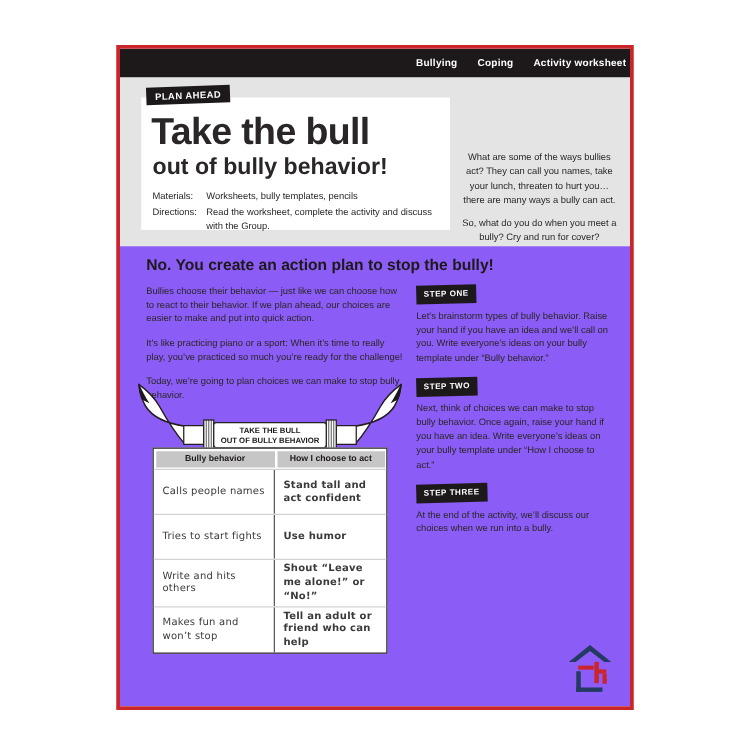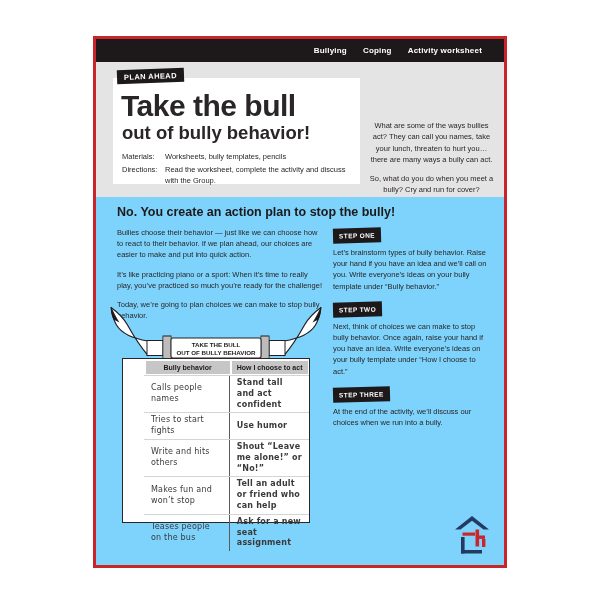--- a/index.html
+++ b/index.html
@@ -8,57 +8,57 @@
     font-family:"Liberation Sans", sans-serif;color:#2a2627;
     -webkit-font-smoothing:antialiased;
   }
   .page{
     position:absolute;left:93px;top:36px;width:414px;height:532px;
     border:3px solid #c9252b;background:#ffffff;box-sizing:border-box;overflow:hidden;
   }
   
   .topbar{
     height:23px;background:#1d191a;display:flex;align-items:center;
-    justify-content:flex-end;gap:16px;padding-right:22px;
+    justify-content:flex-end;gap:16px;padding-right:3px;
   }
   .topbar .nav-item{color:#fff;font-size:8px;font-weight:bold;letter-spacing:.2px;}
   
   .hero{height:135px;background:#e5e4e4;position:relative;}
   .hero-card{position:absolute;left:17px;top:16px;width:247px;height:106px;background:#ffffff;}
   .plan-tag{
     position:absolute;left:4px;top:-9px;background:#1d191a;color:#fff;
     font-size:7.5px;font-weight:bold;letter-spacing:.4px;padding:2.5px 7px;
     transform:rotate(-2deg);
   }
   .hero-title{margin:13px 0 0 8px;font-size:30px;font-weight:600;color:#2a2627;letter-spacing:-.5px;line-height:1;}
   .hero-subtitle{margin:3px 0 0 9px;font-size:18.5px;font-weight:600;color:#2a2627;line-height:1;}
   .meta{margin:9px 0 0 9px;font-size:7.5px;line-height:1.4;}
   .meta-row{display:flex;margin-bottom:3px;}
   .meta-label{width:43px;flex:none;}
   .meta-value{width:185px;}
   .hero-intro{position:absolute;left:272px;top:58px;width:127px;font-size:7.5px;line-height:1.5;}
   .hero-intro p{margin:0 0 8px 0;text-align:center;}
   
-  .main{position:relative;height:368px;background:#7dd3fc;}
+  .main{position:relative;height:368px;background:#8b5cf6;}
   .main-heading{position:absolute;left:21px;top:8px;font-size:12.5px;font-weight:bold;color:#1d191a;}
   .left-col{position:absolute;left:21px;top:31px;width:206px;font-size:7.5px;line-height:1.45;}
   .left-col p{margin:0 0 9px 0;}
   .right-col{position:absolute;left:237px;top:31px;width:158px;font-size:7.5px;line-height:1.5;}
   .step-tag{
     display:inline-block;background:#1d191a;color:#fff;font-size:6.5px;font-weight:bold;
     letter-spacing:.4px;padding:2.5px 6px;transform:rotate(-1.5deg);margin-bottom:4px;
   }
   .step-text{margin:0 0 10px 0;}
   
   .bull-svg{position:absolute;left:9px;top:106px;}
   
   .bully-table{
     position:absolute;left:26px;top:161px;width:188px;height:165px;
     border:1px solid #2a2627;background:#fff;box-sizing:border-box;
-    display:flex;flex-direction:column;padding-left:21px;
+    display:flex;flex-direction:column;
   }
   .thead{display:flex;gap:2px;padding:1.5px;height:13px;flex:none;}
   .th{
     background:#c7c6c6;font-size:7px;font-weight:bold;color:#1d191a;
     display:flex;align-items:center;justify-content:center;
   }
   .th.c1{width:52%;}
   .th.c2{width:48%;flex:1;}
   .trow{display:flex;flex:1;border-top:1px solid #d4d4d4;}
   .trow:first-of-type{border-top:none;}
@@ -170,24 +170,20 @@
         <div class="td c2">Use humor</div>
       </div>
       <div class="trow">
         <div class="td c1">Write and hits others</div>
         <div class="td c2">Shout “Leave me alone!” or “No!”</div>
       </div>
       <div class="trow">
         <div class="td c1">Makes fun and won’t stop</div>
         <div class="td c2">Tell an adult or friend who can help</div>
       </div>
-      <div class="trow">
-        <div class="td c1">Teases people on the bus</div>
-        <div class="td c2">Ask for a new seat assignment</div>
-      </div>
     </div>
 
     <svg class="logo" width="34" height="40" viewBox="0 0 34 40">
       <polygon points="17,0 34,13.5 28.5,13.5 17,4.8 5.5,13.5 0,13.5" fill="#233a63"></polygon>
       <rect x="7.5" y="16.5" width="12.5" height="3.2" fill="#c9252b"></rect>
       <rect x="6" y="21" width="3.6" height="16.5" fill="#233a63"></rect>
       <rect x="6" y="34" width="21" height="3.5" fill="#233a63"></rect>
       <rect x="20.5" y="13.5" width="3.6" height="17" fill="#c9252b"></rect>
       <rect x="24" y="19.5" width="6" height="3.4" fill="#c9252b"></rect>
       <rect x="27" y="23" width="3.4" height="8" fill="#c9252b"></rect>

